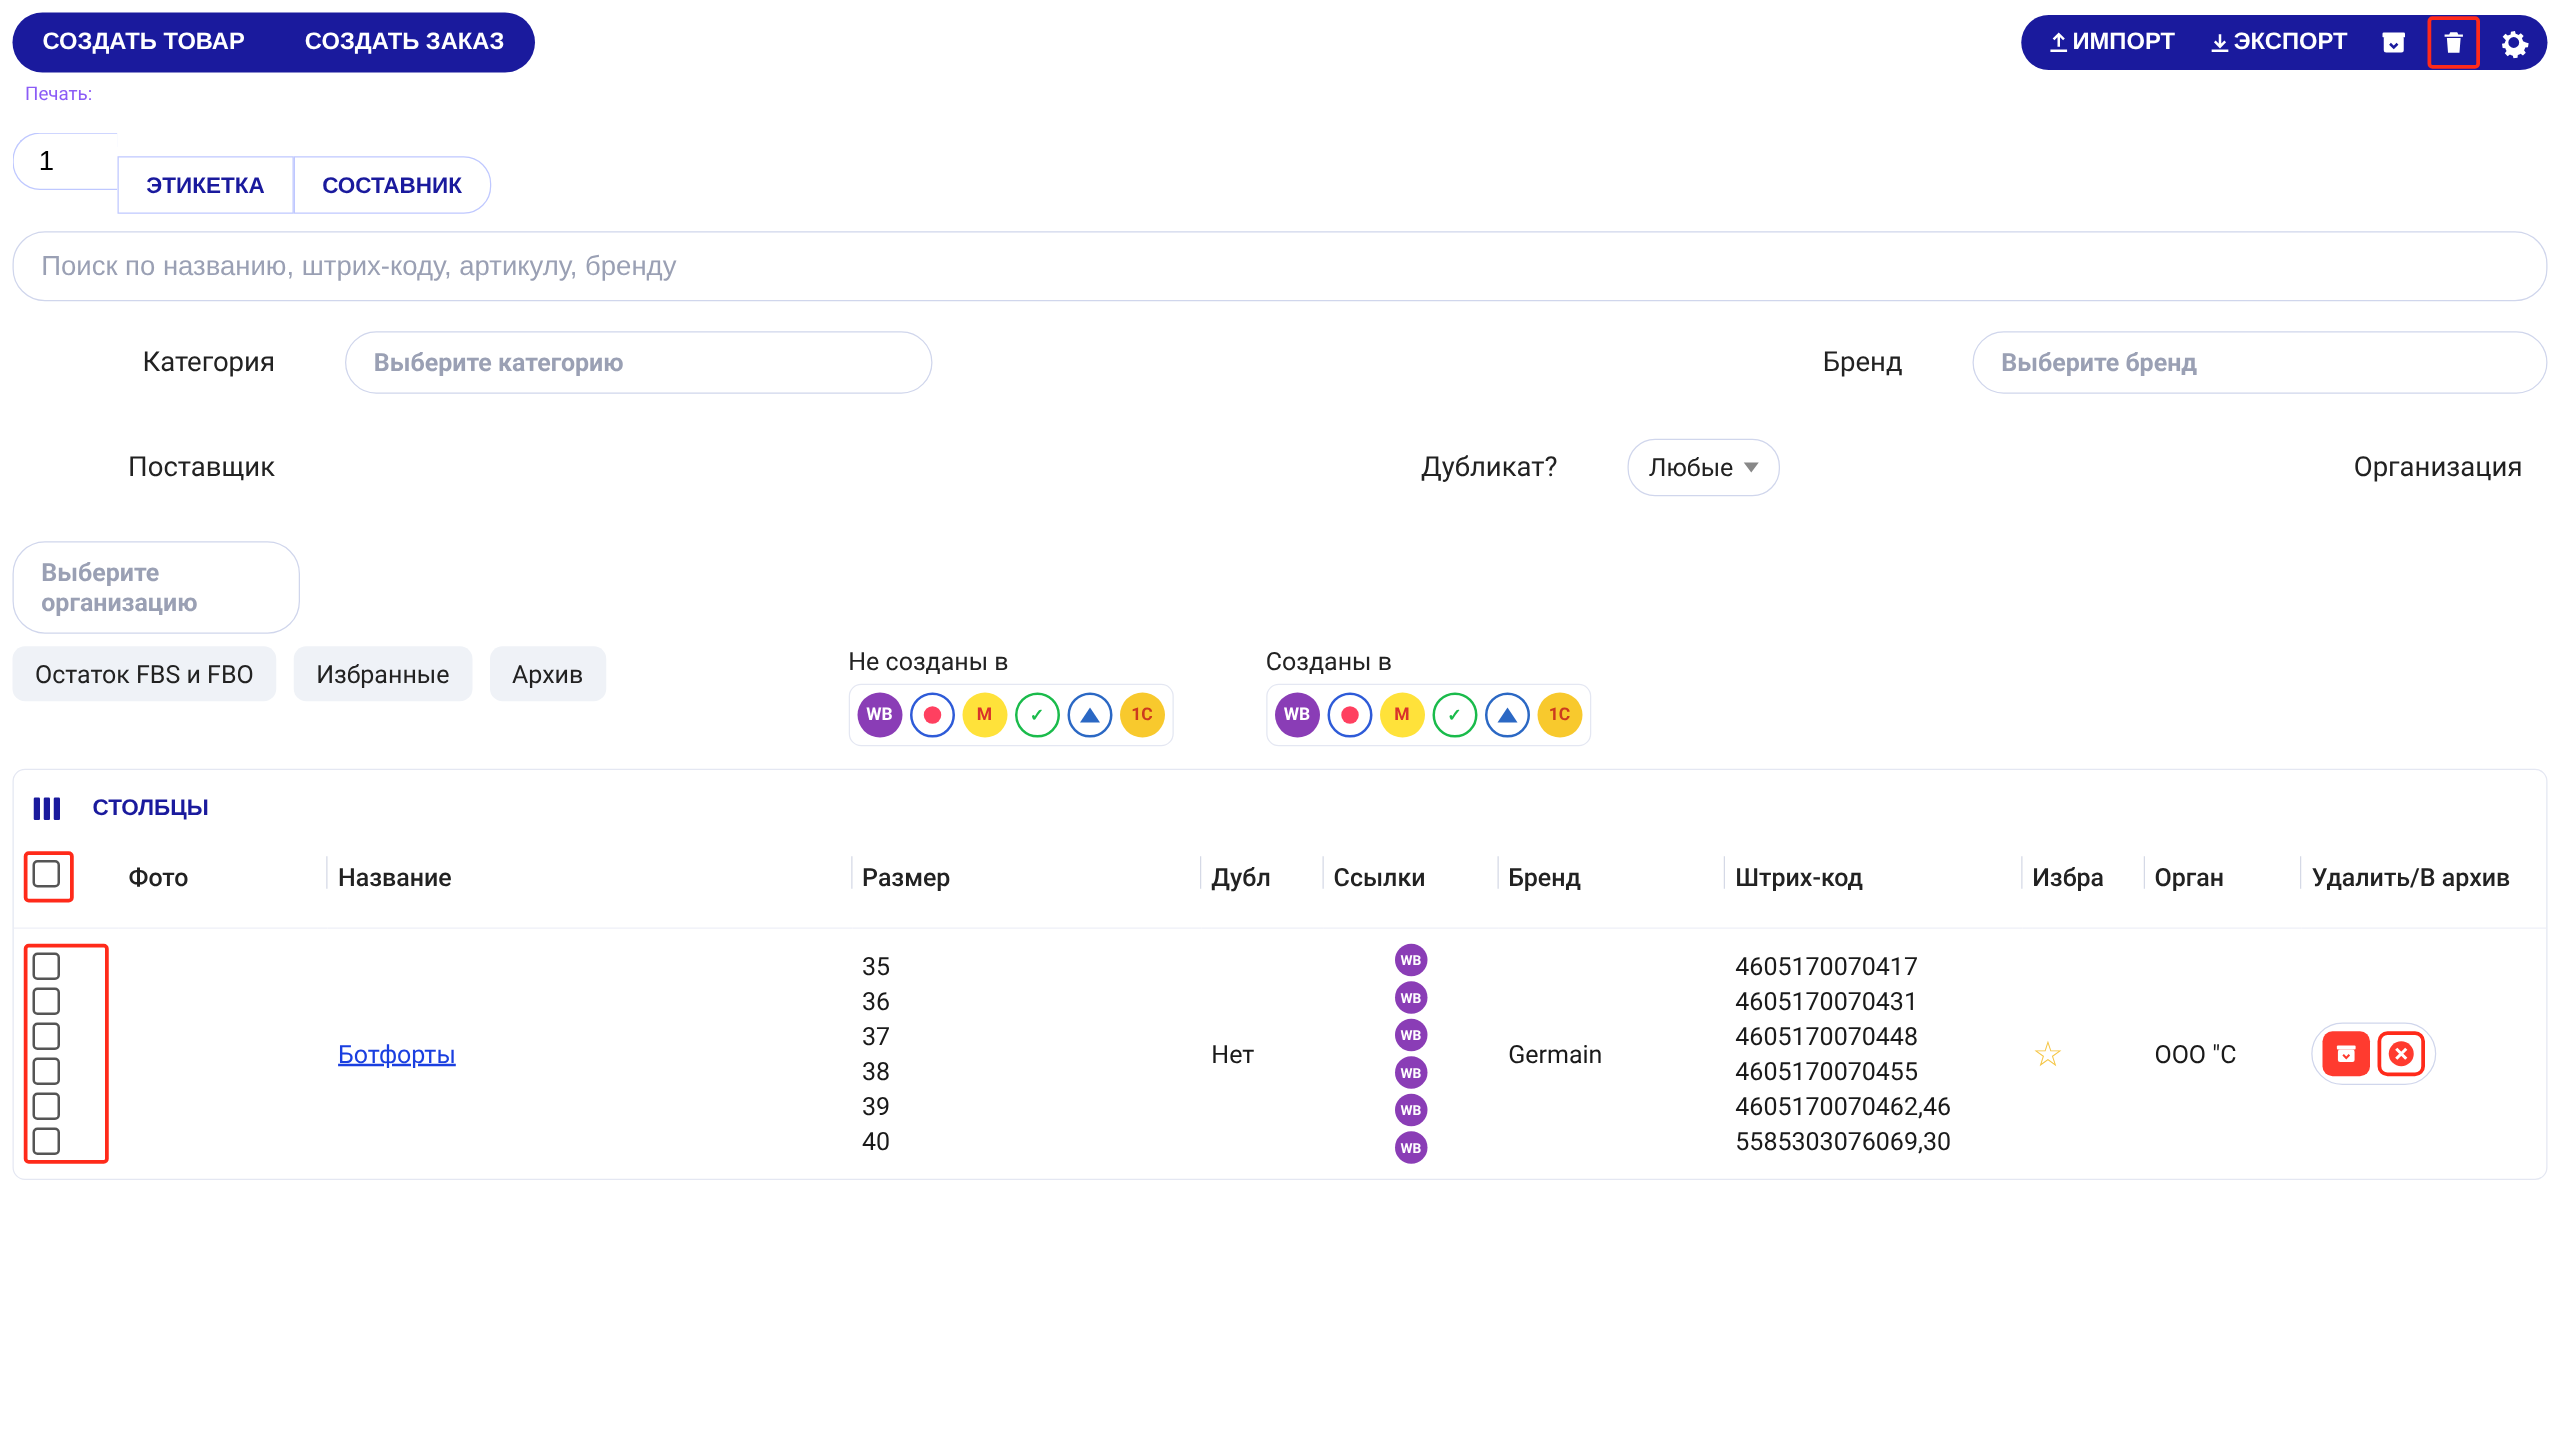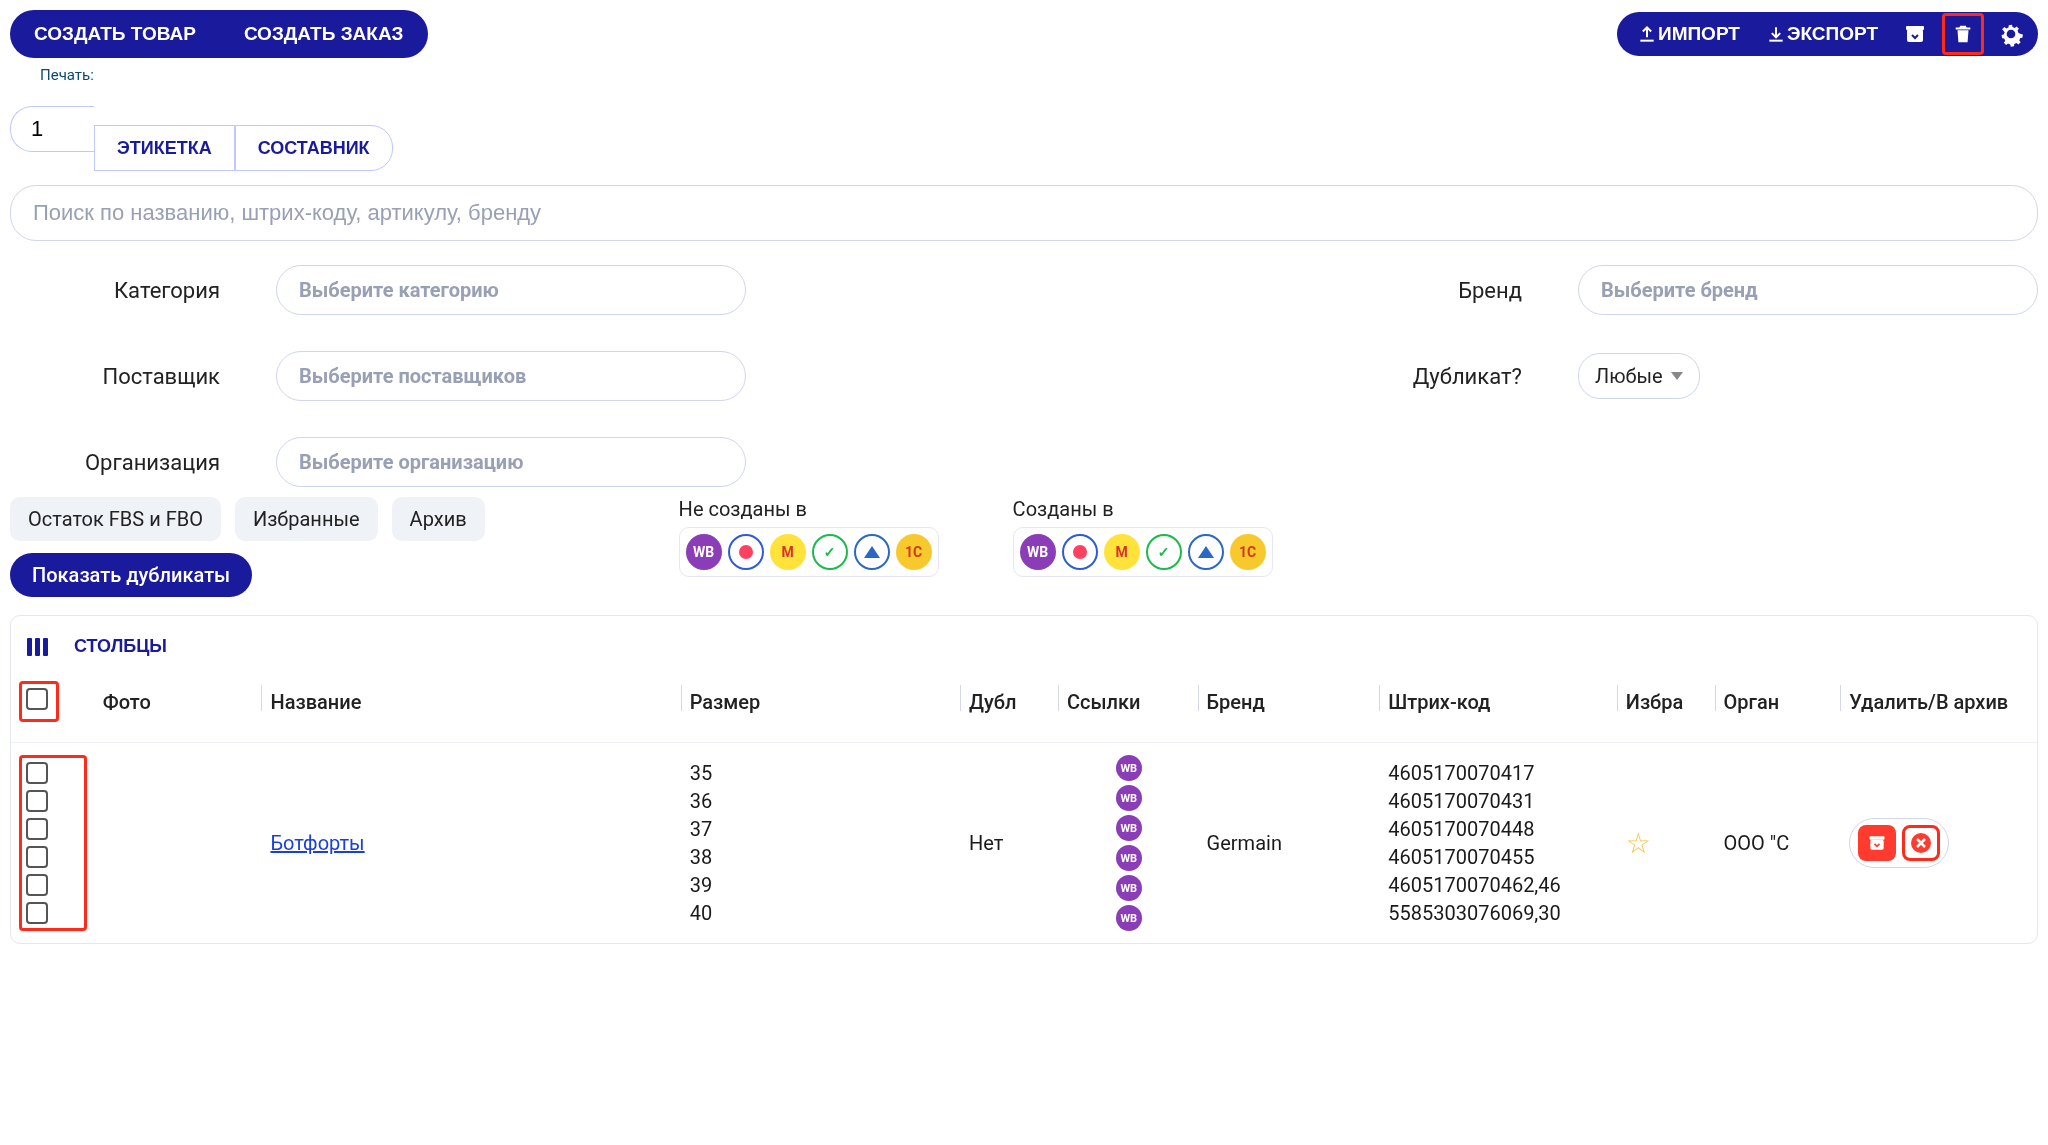--- a/index.html
+++ b/index.html
@@ -56,21 +56,21 @@
   .icon-sq {
     width: 42px; height: 42px;
     display: inline-flex; align-items: center; justify-content: center;
     cursor: pointer;
   }
   .highlight-red {
     border: 3px solid #ff2a1a;
     border-radius: 4px;
   }
   
-  .print-label { font-size: 15px; color: #0c4a6e; margin-left: 30px; margin-bottom: 2px; }
+  .print-label { font-size: 15px; color: #8b5cf6; margin-left: 10px; margin-bottom: 2px; }
   .print-row { display: flex; align-items: center; margin-bottom: 14px; }
   .qty-box {
     width: 84px; height: 46px;
     border: 1.5px solid #bfc8ff;
     border-radius: 22px 0 0 22px;
     border-right: none;
     font-size: 22px;
     padding: 0 0 0 20px;
     outline: none;
   }
@@ -295,21 +295,20 @@
 
 
 <div class="filters">
   <div class="flabel">Категория</div>
   <div class="pill-in">Выберите категорию</div>
   <div></div>
   <div class="flabel">Бренд</div>
   <div class="pill-in">Выберите бренд</div>
 
   <div class="flabel">Поставщик</div>
-  <div class="pill-in">Выберите поставщиков</div>
   <div></div>
   <div class="flabel">Дубликат?</div>
   <div>
     <div class="pill-select">
       <span>Любые</span>
       <span class="tri"></span>
     </div>
   </div>
 
   <div class="flabel">Организация</div>
@@ -320,21 +319,20 @@
 </div>
 
 
 <div class="chip-row">
   <div style="display:flex;flex-direction:column;gap:12px;">
     <div style="display:flex;gap:14px;">
       <span class="chip">Остаток FBS и FBO</span>
       <span class="chip">Избранные</span>
       <span class="chip">Архив</span>
     </div>
-    <span class="chip-solid" style="width:fit-content;">Показать дубликаты</span>
   </div>
 
   <div class="mk-block" style="margin-left:180px;">
     <div class="mk-label">Не созданы в</div>
     <div class="mk-icons">
       <span class="mk-icon" style="background:#8a3db6">WB</span>
       <span class="mk-icon" style="background:#fff;border:2px solid #2e5bd8">
           <span style="width:14px;height:14px;border-radius:50%;background:#ff4060"></span>
         </span>
       <span class="mk-icon" style="background:#ffe23a;color:#d8322c">M</span>

